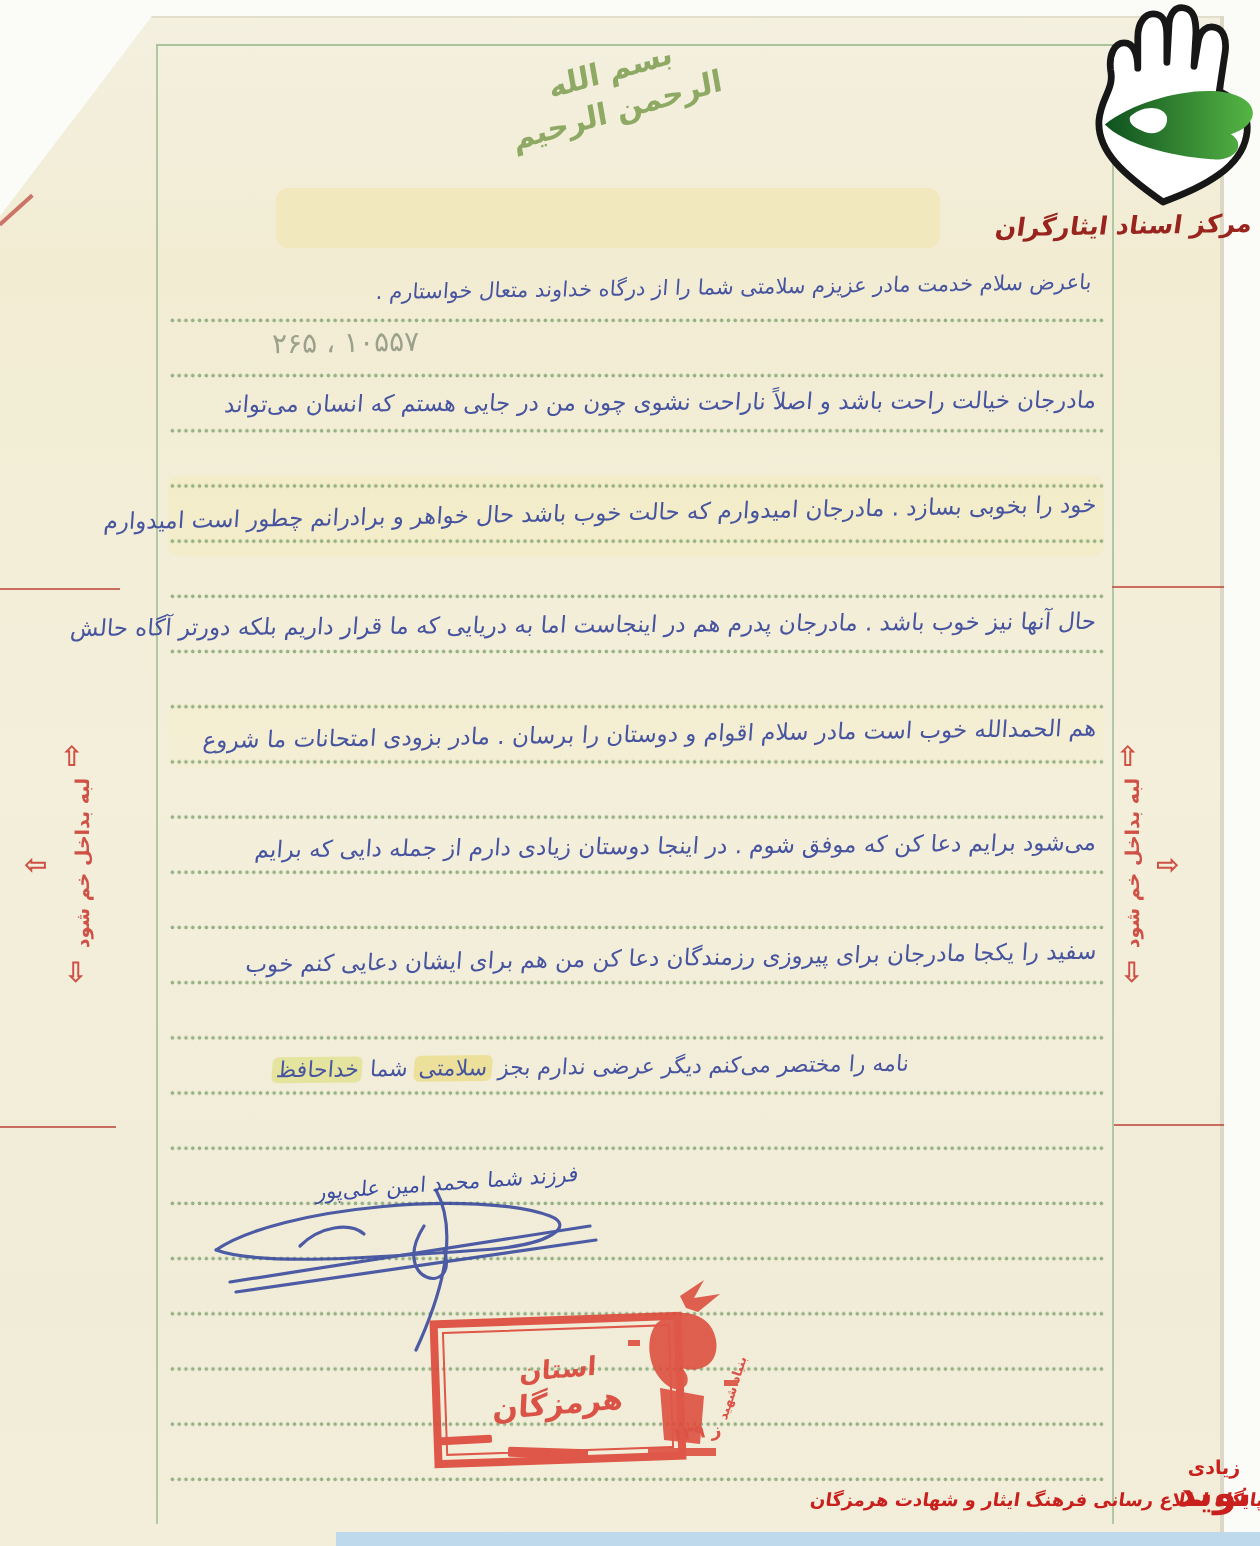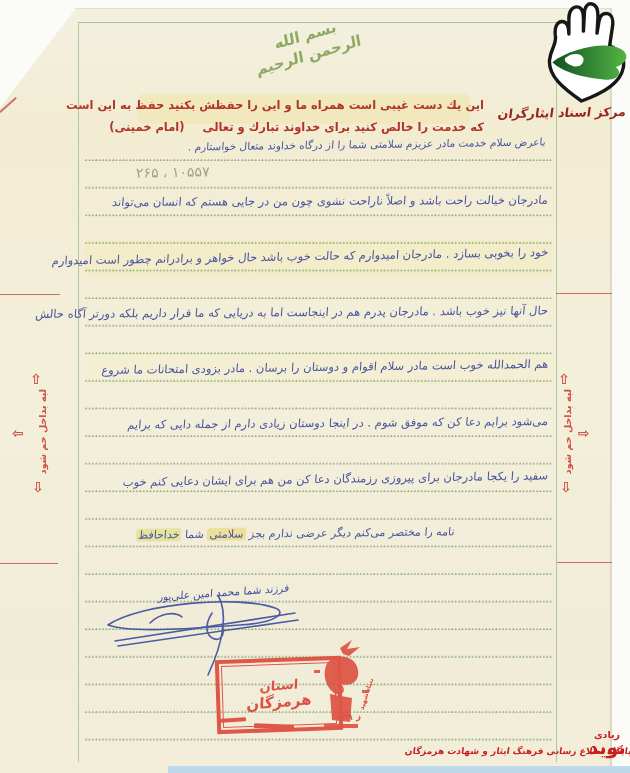--- a/index.html
+++ b/index.html
@@ -94,25 +94,20 @@
   <div class="frame-top"></div>
   <div class="frame-left"></div>
   <div class="frame-right"></div>
   <div class="band band1"></div>
   <div class="band band2"></div>
   <div class="band band3"></div>
   <div class="ruling"></div>
 
   <div class="bismillah">بسم الله الرحمن الرحیم</div>
 
-  <div class="quote quote1">این یك دست غیبی است همراه ما و این را حفظش بكنید حفظ به این است</div>
-  <div class="quote quote2">
-    <span>كه خدمت را خالص كنید برای خداوند تبارك و تعالی</span>
-    <span class="attr">(امام خمینی)</span>
-  </div>
 
   <div class="hw salutation">باعرض سلام خدمت مادر عزیزم سلامتی شما را از درگاه خداوند متعال خواستارم .</div>
   <div class="arch-num">۲۶۵ ، ۱۰۵۵۷</div>
 
   <div class="hw row" style="top:186px;transform:skewX(-5deg) rotate(-.3deg);">مادرجان خیالت راحت باشد و اصلاً ناراحت نشوی چون من در جایی هستم كه انسان می‌تواند</div>
   <div class="hw row" style="top:241px;transform:skewX(-5deg) rotate(-1deg);">خود را بخوبی بسازد . مادرجان امیدوارم كه حالت خوب باشد حال خواهر و برادرانم چطور است امیدوارم</div>
   <div class="hw row" style="top:297px;transform:skewX(-5deg) rotate(-.4deg);">حال آنها نیز خوب باشد . مادرجان پدرم هم در اینجاست اما به دریایی كه ما قرار داریم بلكه دورتر آگاه حالش</div>
   <div class="hw row" style="top:352px;transform:skewX(-5deg) rotate(-.8deg);">هم الحمدالله خوب است مادر سلام اقوام و دوستان را برسان . مادر بزودی امتحانات ما شروع</div>
   <div class="hw row" style="top:408px;transform:skewX(-5deg) rotate(-.5deg);">می‌شود برایم دعا كن كه موفق شوم . در اینجا دوستان زیادی دارم از جمله دایی كه برایم</div>
   <div class="hw row" style="top:464px;transform:skewX(-5deg) rotate(-.9deg);">سفید را یكجا مادرجان برای پیروزی رزمندگان دعا كن من هم برای ایشان دعایی كنم خوب</div>

